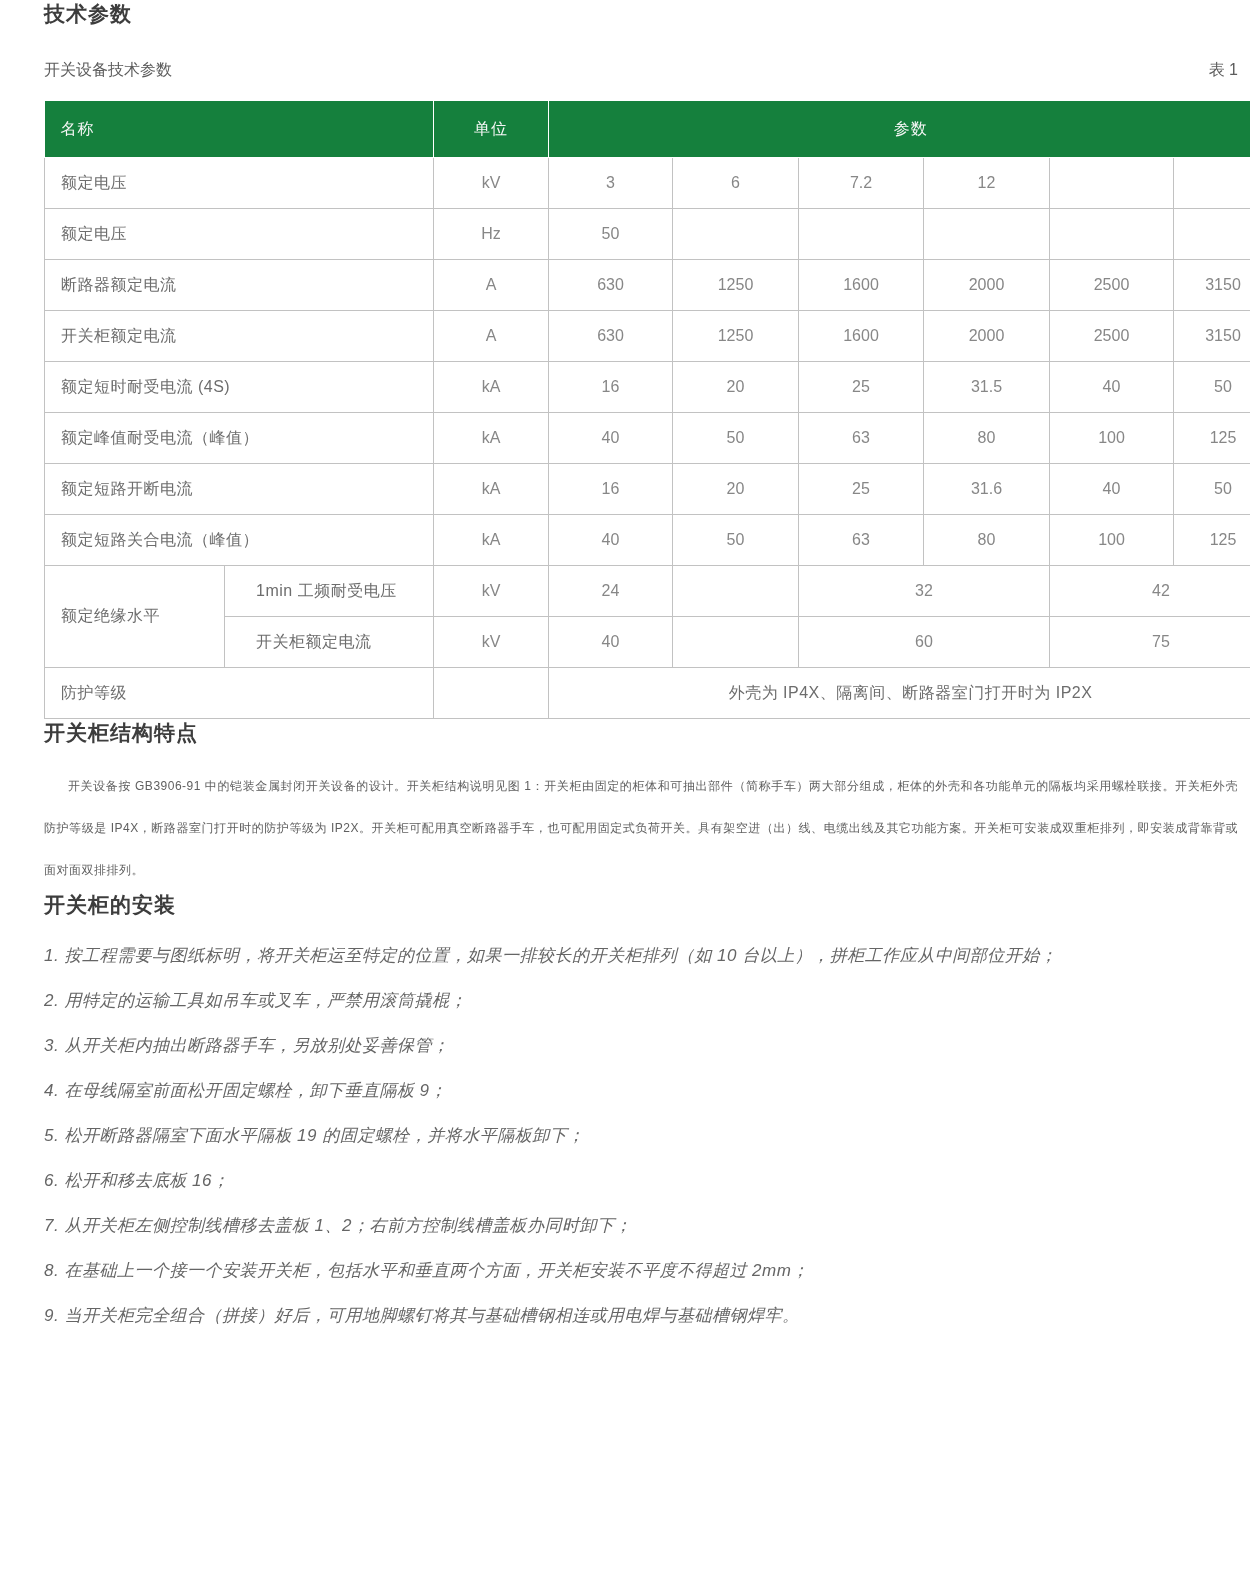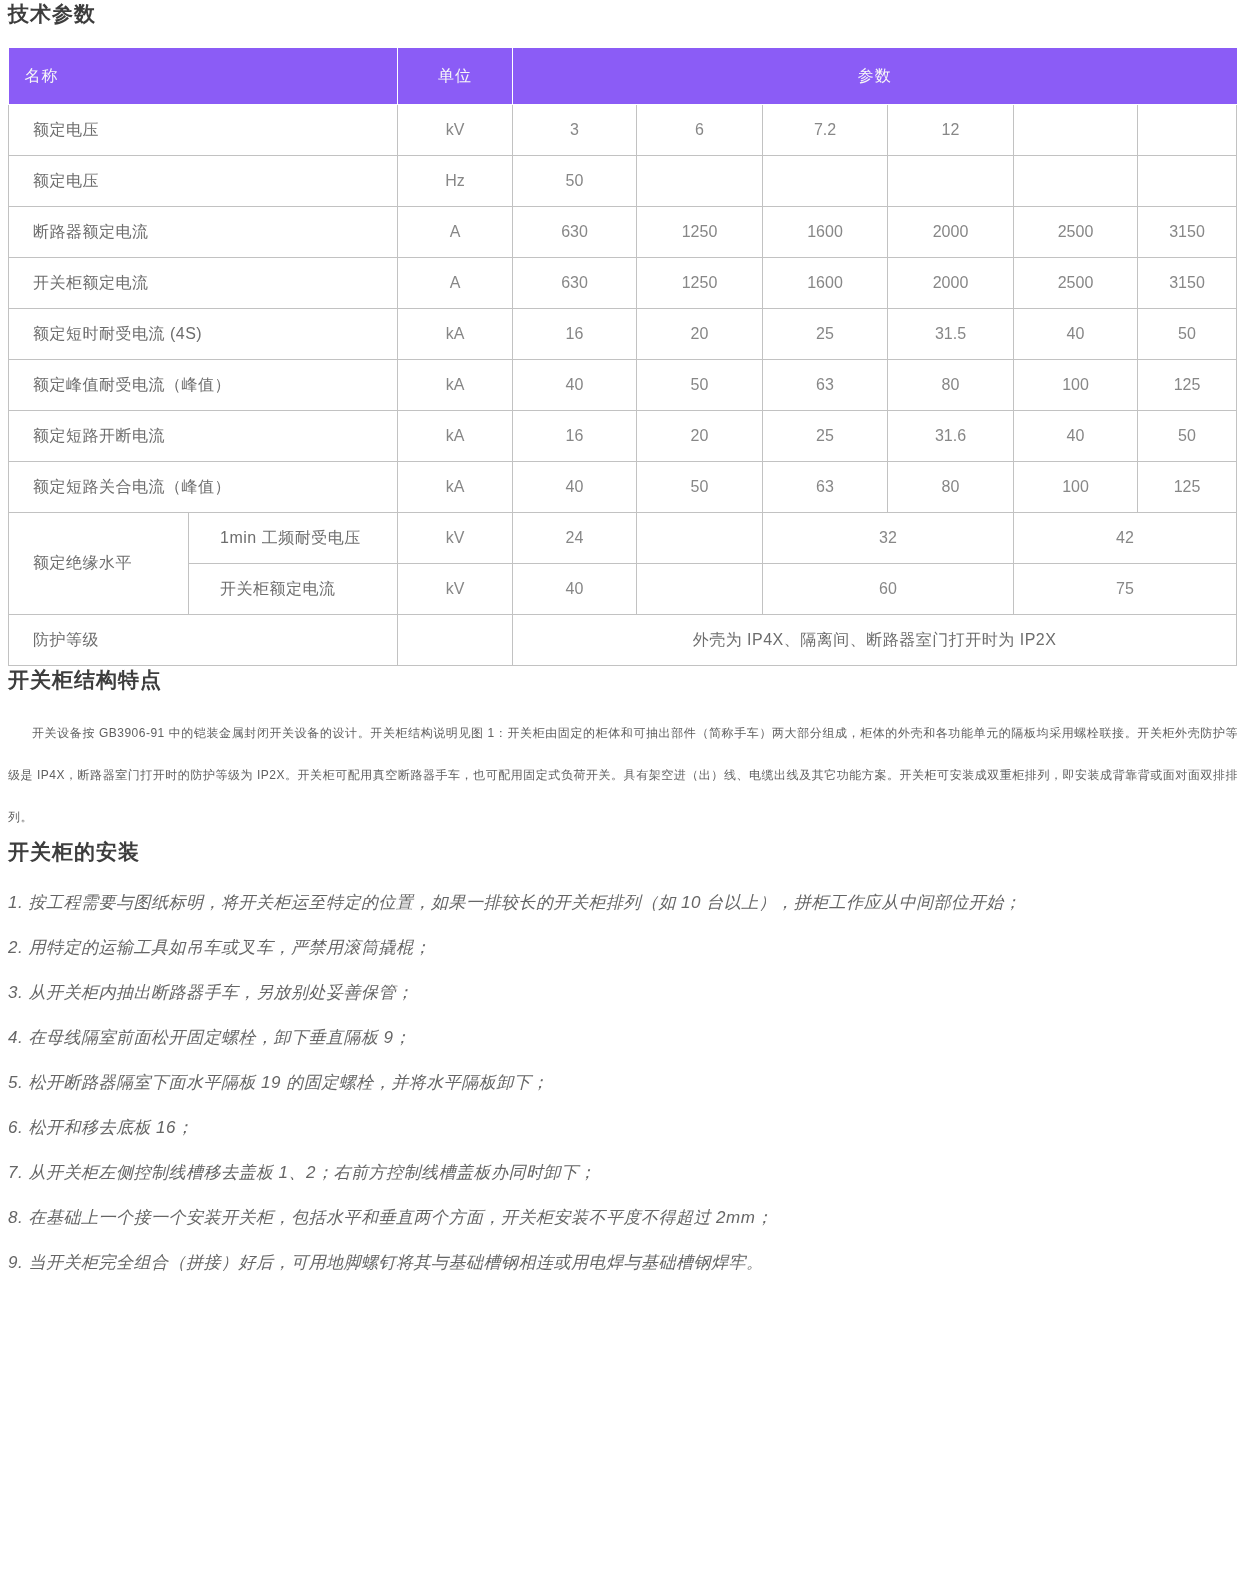--- a/index.html
+++ b/index.html
@@ -1,47 +1,47 @@
 <!DOCTYPE html>
 <html><head>
 <meta charset="utf-8">
 <style>
   html,body{margin:0;padding:0;}
   body{
     width:1250px;height:1570px;overflow:hidden;background:#ffffff;
     font-family:"Liberation Sans","DejaVu Sans",sans-serif;
     -webkit-font-smoothing:antialiased;
   }
-  .page{padding:0 12px 0 8px;}
+  .page{padding:0 12px 0 8px;margin-left:36px;}
   h1.sec{
     font-size:21px;font-weight:bold;color:#3d3d3d;
     margin:0;padding:0;letter-spacing:1px;
   }
   .title{padding-top:30px;}
   .caption-row{
     display:flex;justify-content:space-between;align-items:flex-end;
     margin-top:32px;font-size:16px;color:#5c5c5c;
   }
   table.tech{
     border-collapse:collapse;table-layout:fixed;
     width:1228px;margin-top:20px;
   }
   table.tech th{
-    background:#8b5cf6;color:#f7f7f7;font-weight:normal;font-size:16px;
+    background:#15803d;color:#f7f7f7;font-weight:normal;font-size:16px;
     height:54px;border:1px solid #ffffff;border-top:none;letter-spacing:1px;
   }
   table.tech th:first-child{border-left:none;}
   table.tech th:last-child{border-right:none;}
   table.tech th.h-name{text-align:left;padding-left:16px;}
   table.tech td{
     height:50px;border:1px solid #c2c2c2;font-size:16px;color:#878787;
     text-align:center;vertical-align:middle;padding:0;overflow:hidden;
   }
   table.tech td.name{
-    text-align:left;padding-left:24px;color:#6d6d6d;letter-spacing:0.5px;
+    text-align:left;padding-left:16px;color:#6d6d6d;letter-spacing:0.5px;
   }
   table.tech td.sub{
     text-align:left;padding-left:31px;color:#6d6d6d;letter-spacing:0.5px;
   }
   table.tech td.iptext{color:#6d6d6d;letter-spacing:0.5px;}
   table.tech tr:first-child td{border-top:none;}
   .sec-structure{margin-top:100px;}
   .para{
     margin:18px 0 0 0;font-size:12px;color:#5f5f5f;line-height:42px;
     text-indent:2em;text-align:justify;letter-spacing:0.5px;
@@ -55,20 +55,24 @@
     white-space:nowrap;
   }
 </style>
 </head>
 <body>
 
 <div class="page">
 
   <h1 class="sec title">技术参数</h1>
 
+  <div class="caption-row">
+    <span>开关设备技术参数</span>
+    <span>表 1</span>
+  </div>
 
   <table class="tech">
     <colgroup>
       <col style="width:180px">
         <col style="width:209px">
         <col style="width:115px">
       <col style="width:124px">
         <col style="width:126px">
         <col style="width:125px">
       <col style="width:126px">

